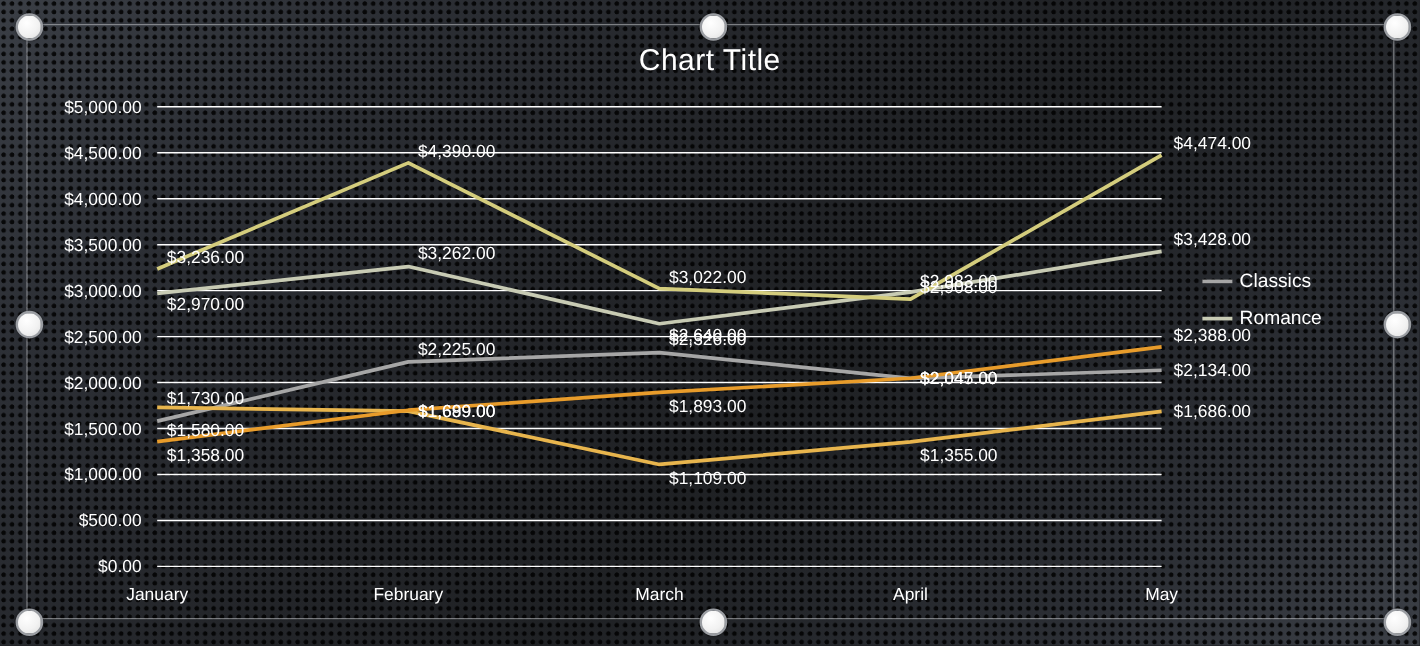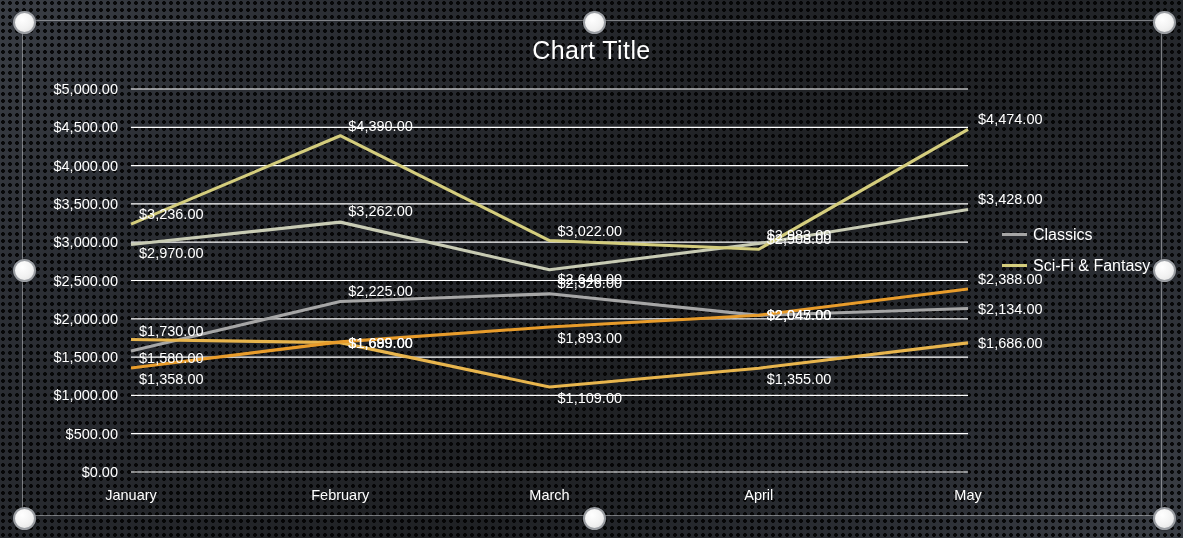--- a/index.html
+++ b/index.html
@@ -196,22 +196,22 @@
           <text x="978" y="284.0792" class="dlabel">$2,388.00</text>
         </g>
     </svg>
 
     <div class="legend" id="legend">
         <div class="legend-item">
           <span class="legend-swatch" style="background: rgb(166, 166, 166);"></span>
           <span class="legend-label">Classics</span>
         </div>
         <div class="legend-item">
-          <span class="legend-swatch" style="background: rgb(212, 205, 125);"></span>
-          <span class="legend-label">Sci-Fi &amp; Fantasy</span>
+          <span class="legend-swatch" style="background: rgb(200, 203, 180);"></span>
+          <span class="legend-label">Romance</span>
         </div>
       </div>
   </div>
 
   <div class="sel-frame"></div>
   <div id="handles">
       <div class="handle" style="left: 22px; top: 20px;"></div>
       <div class="handle" style="left: 592px; top: 20px;"></div>
       <div class="handle" style="left: 1162px; top: 20px;"></div>
       <div class="handle" style="left: 22px; top: 268px;"></div>

